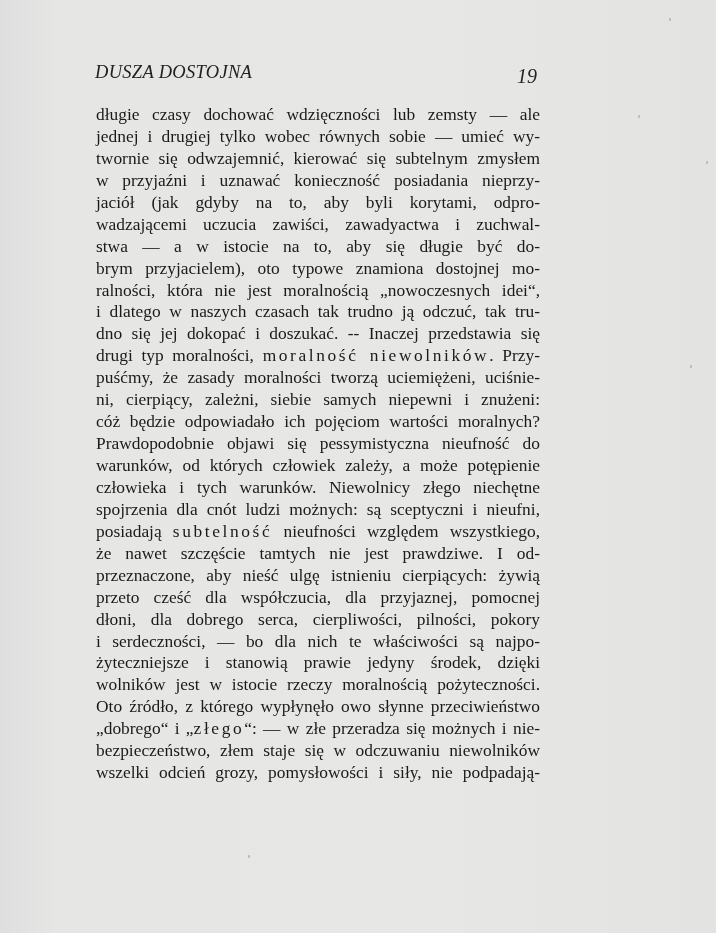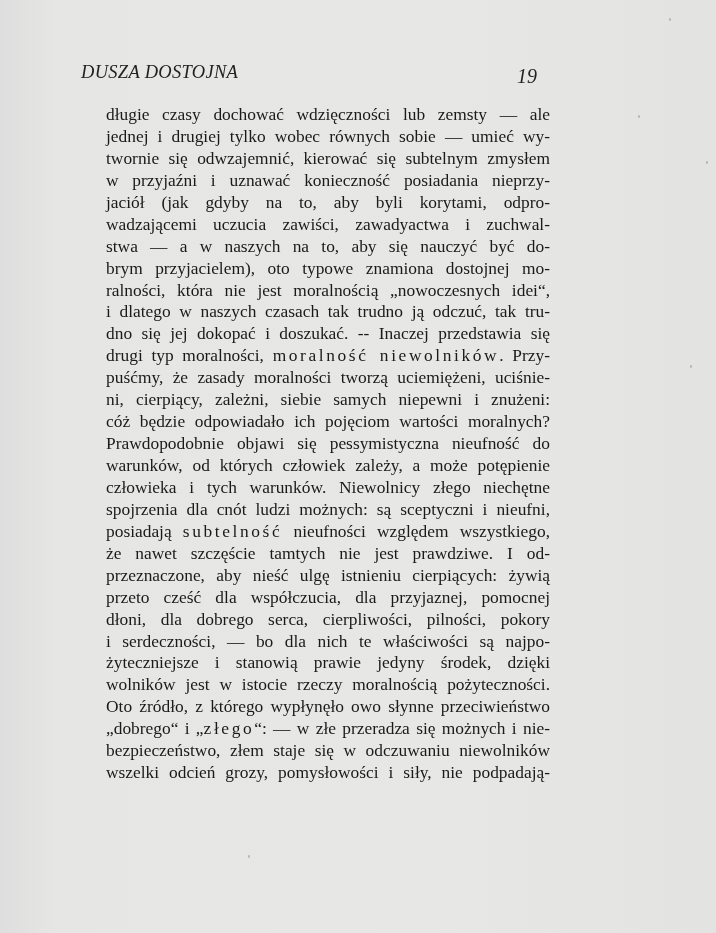--- a/index.html
+++ b/index.html
@@ -8,30 +8,30 @@
     background: #e4e4e3;
     font-family: "Liberation Serif", "DejaVu Serif", serif;
     color: #1a1a1a;
     position: relative;
   }
   .page {
     position: absolute; left: 0; top: 0; width: 716px; height: 933px;
     background: linear-gradient(90deg, #dedede 0%, #e6e6e5 8%, #e7e7e6 60%, #e3e3e2 100%);
   }
   .running-head {
-    position: absolute; left: 81px; top: 62px; width: 444px;
+    position: absolute; left: 95px; top: 62px; width: 444px;
     font-style: italic; font-size: 18.5px; letter-spacing: 0.3px;
     color: #222;
   }
   .page-number {
     position: absolute; left: 512px; top: 65px; width: 30px; text-align: center;
     font-style: italic; font-size: 20px; color: #222;
   }
   .body-text {
-    position: absolute; left: 106px; top: 104px; width: 444px;
+    position: absolute; left: 96px; top: 104px; width: 444px;
     font-size: 17.4px; line-height: 21.95px;
   }
   .line {
     display: block; text-align: justify; text-align-last: justify;
     white-space: nowrap; height: 21.95px; overflow: visible;
   }
   .line.last { text-align-last: justify; }
   .spaced { letter-spacing: 2.6px; }
   .speck { position: absolute; width: 2px; height: 3px; background: #b9b9b9; border-radius: 1px; }
 </style>
@@ -41,21 +41,21 @@
 <div class="page">
   <div class="running-head">DUSZA DOSTOJNA</div>
   <div class="page-number">19</div>
   <div class="body-text" id="body-text">
       <span class="line"><span>długie czasy dochować wdzięczności lub zemsty — ale</span></span>
       <span class="line"><span>jednej i drugiej tylko wobec równych sobie — umieć wy-</span></span>
       <span class="line"><span>twornie się odwzajemnić, kierować się subtelnym zmysłem</span></span>
       <span class="line"><span>w przyjaźni i uznawać konieczność posiadania nieprzy-</span></span>
       <span class="line"><span>jaciół (jak gdyby na to, aby byli korytami, odpro-</span></span>
       <span class="line"><span>wadzającemi uczucia zawiści, zawadyactwa i zuchwal-</span></span>
-      <span class="line"><span>stwa — a w naszych na to, aby się nauczyć być do-</span></span>
+      <span class="line"><span>stwa — a w istocie na to, aby się długie być do-</span></span>
       <span class="line"><span>brym przyjacielem), oto typowe znamiona dostojnej mo-</span></span>
       <span class="line"><span>ralności, która nie jest moralnością „nowoczesnych idei“,</span></span>
       <span class="line"><span>i dlatego w naszych czasach tak trudno ją odczuć, tak tru-</span></span>
       <span class="line"><span>dno się jej dokopać i doszukać. -- Inaczej przedstawia się</span></span>
       <span class="line"><span>drugi typ moralności, </span><span class="spaced">moralność niewolników</span><span>. Przy-</span></span>
       <span class="line"><span>puśćmy, że zasady moralności tworzą uciemiężeni, uciśnie-</span></span>
       <span class="line"><span>ni, cierpiący, zależni, siebie samych niepewni i znużeni:</span></span>
       <span class="line"><span>cóż będzie odpowiadało ich pojęciom wartości moralnych?</span></span>
       <span class="line"><span>Prawdopodobnie objawi się pessymistyczna nieufność do</span></span>
       <span class="line"><span>warunków, od których człowiek zależy, a może potępienie</span></span>

